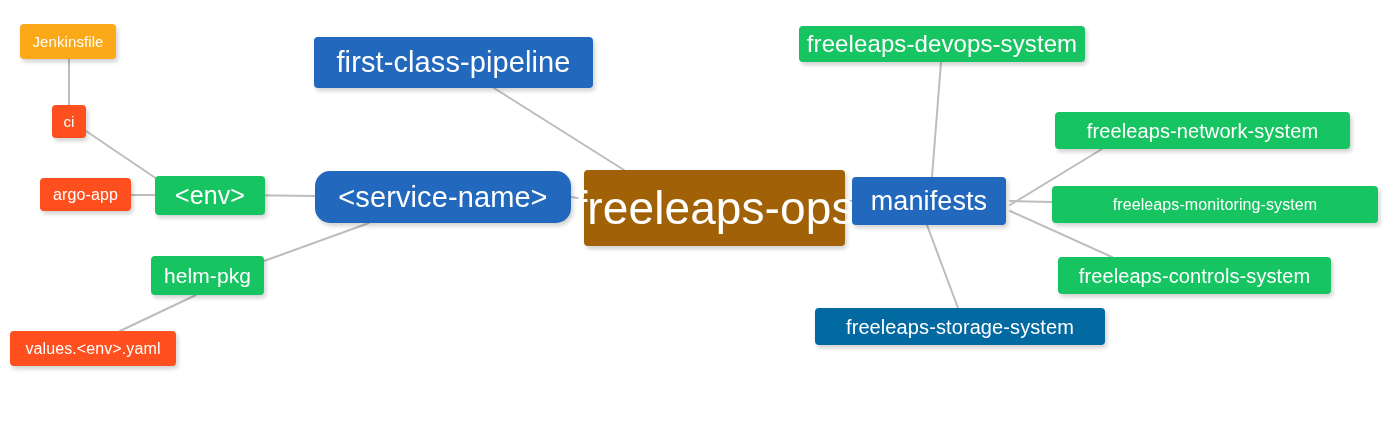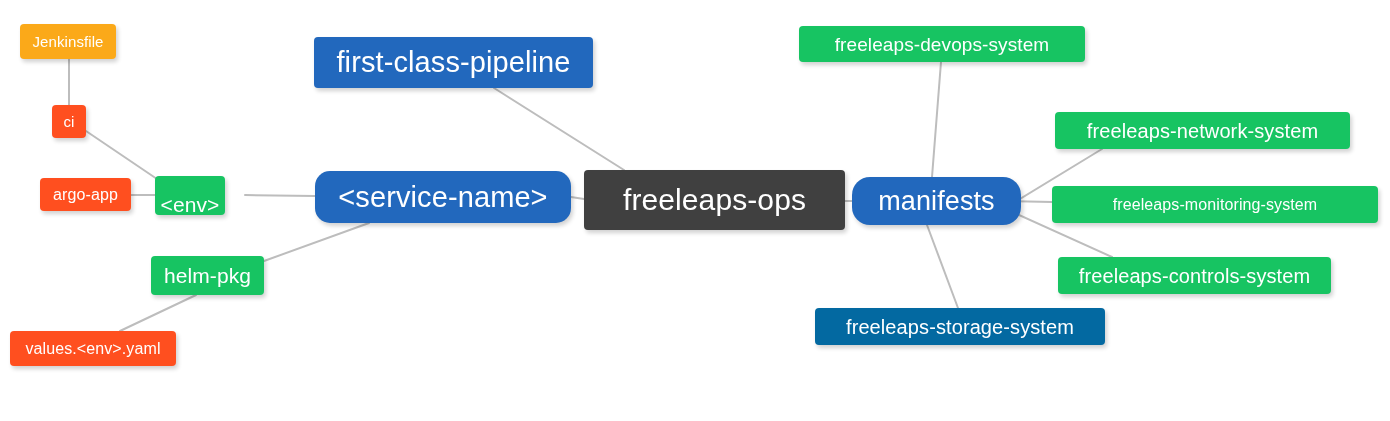--- a/index.html
+++ b/index.html
@@ -70,42 +70,42 @@
   <div id="node-layer">
       <div class="node" style="left: 20px; top: 24px; width: 96px; height: 35px; background: rgb(251, 169, 25); font-size: 15px;">
         <span class="node-label">Jenkinsfile</span>
       </div>
       <div class="node" style="left: 52px; top: 105px; width: 34px; height: 33px; background: rgb(255, 79, 31); font-size: 15px;">
         <span class="node-label">ci</span>
       </div>
       <div class="node" style="left: 40px; top: 178px; width: 91px; height: 33px; background: rgb(255, 79, 31); font-size: 16px;">
         <span class="node-label">argo-app</span>
       </div>
-      <div class="node" style="left: 155px; top: 176px; width: 70px; height: 39px; background: rgb(23, 196, 98); font-size: 21px; align-items: flex-end;">
+      <div class="node" style="left: 155px; top: 176px; width: 110px; height: 39px; background: rgb(23, 196, 98); font-size: 25px;">
         <span class="node-label">&lt;env&gt;</span>
       </div>
       <div class="node" style="left: 151px; top: 256px; width: 113px; height: 39px; background: rgb(23, 196, 98); font-size: 21px; justify-content: center;">
         <span class="node-label">helm-pkg</span>
       </div>
       <div class="node" style="left: 10px; top: 331px; width: 166px; height: 35px; background: rgb(255, 79, 31); font-size: 16px;">
         <span class="node-label">values.&lt;env&gt;.yaml</span>
       </div>
       <div class="node" style="left: 314px; top: 37px; width: 279px; height: 51px; background: rgb(34, 104, 189); font-size: 29px;">
         <span class="node-label">first-class-pipeline</span>
       </div>
       <div class="node" style="left: 315px; top: 171px; width: 256px; height: 52px; background: rgb(34, 104, 189); font-size: 29px; border-radius: 15px;">
         <span class="node-label">&lt;service-name&gt;</span>
       </div>
-      <div class="node" style="left: 584px; top: 170px; width: 261px; height: 60px; background: #404040; font-size: 30px;">
+      <div class="node" style="left: 584px; top: 170px; width: 261px; height: 76px; background: #a16207; font-size: 46px;">
         <span class="node-label">freeleaps-ops</span>
       </div>
-      <div class="node" style="left: 852px; top: 177px; width: 169px; height: 48px; background: rgb(34, 104, 189); font-size: 27px; border-radius: 18px;">
+      <div class="node" style="left: 852px; top: 177px; width: 154px; height: 48px; background: rgb(34, 104, 189); font-size: 27px;">
         <span class="node-label">manifests</span>
       </div>
-      <div class="node" style="left: 799px; top: 26px; width: 286px; height: 36px; background: rgb(23, 196, 98); font-size: 19px;">
+      <div class="node" style="left: 799px; top: 26px; width: 286px; height: 36px; background: rgb(23, 196, 98); font-size: 24px;">
         <span class="node-label">freeleaps-devops-system</span>
       </div>
       <div class="node" style="left: 1055px; top: 112px; width: 295px; height: 37px; background: rgb(23, 196, 98); font-size: 20px;">
         <span class="node-label">freeleaps-network-system</span>
       </div>
       <div class="node" style="left: 1052px; top: 186px; width: 326px; height: 37px; background: rgb(23, 196, 98); font-size: 16px;">
         <span class="node-label">freeleaps-monitoring-system</span>
       </div>
       <div class="node" style="left: 1058px; top: 257px; width: 273px; height: 37px; background: rgb(23, 196, 98); font-size: 20px;">
         <span class="node-label">freeleaps-controls-system</span>

